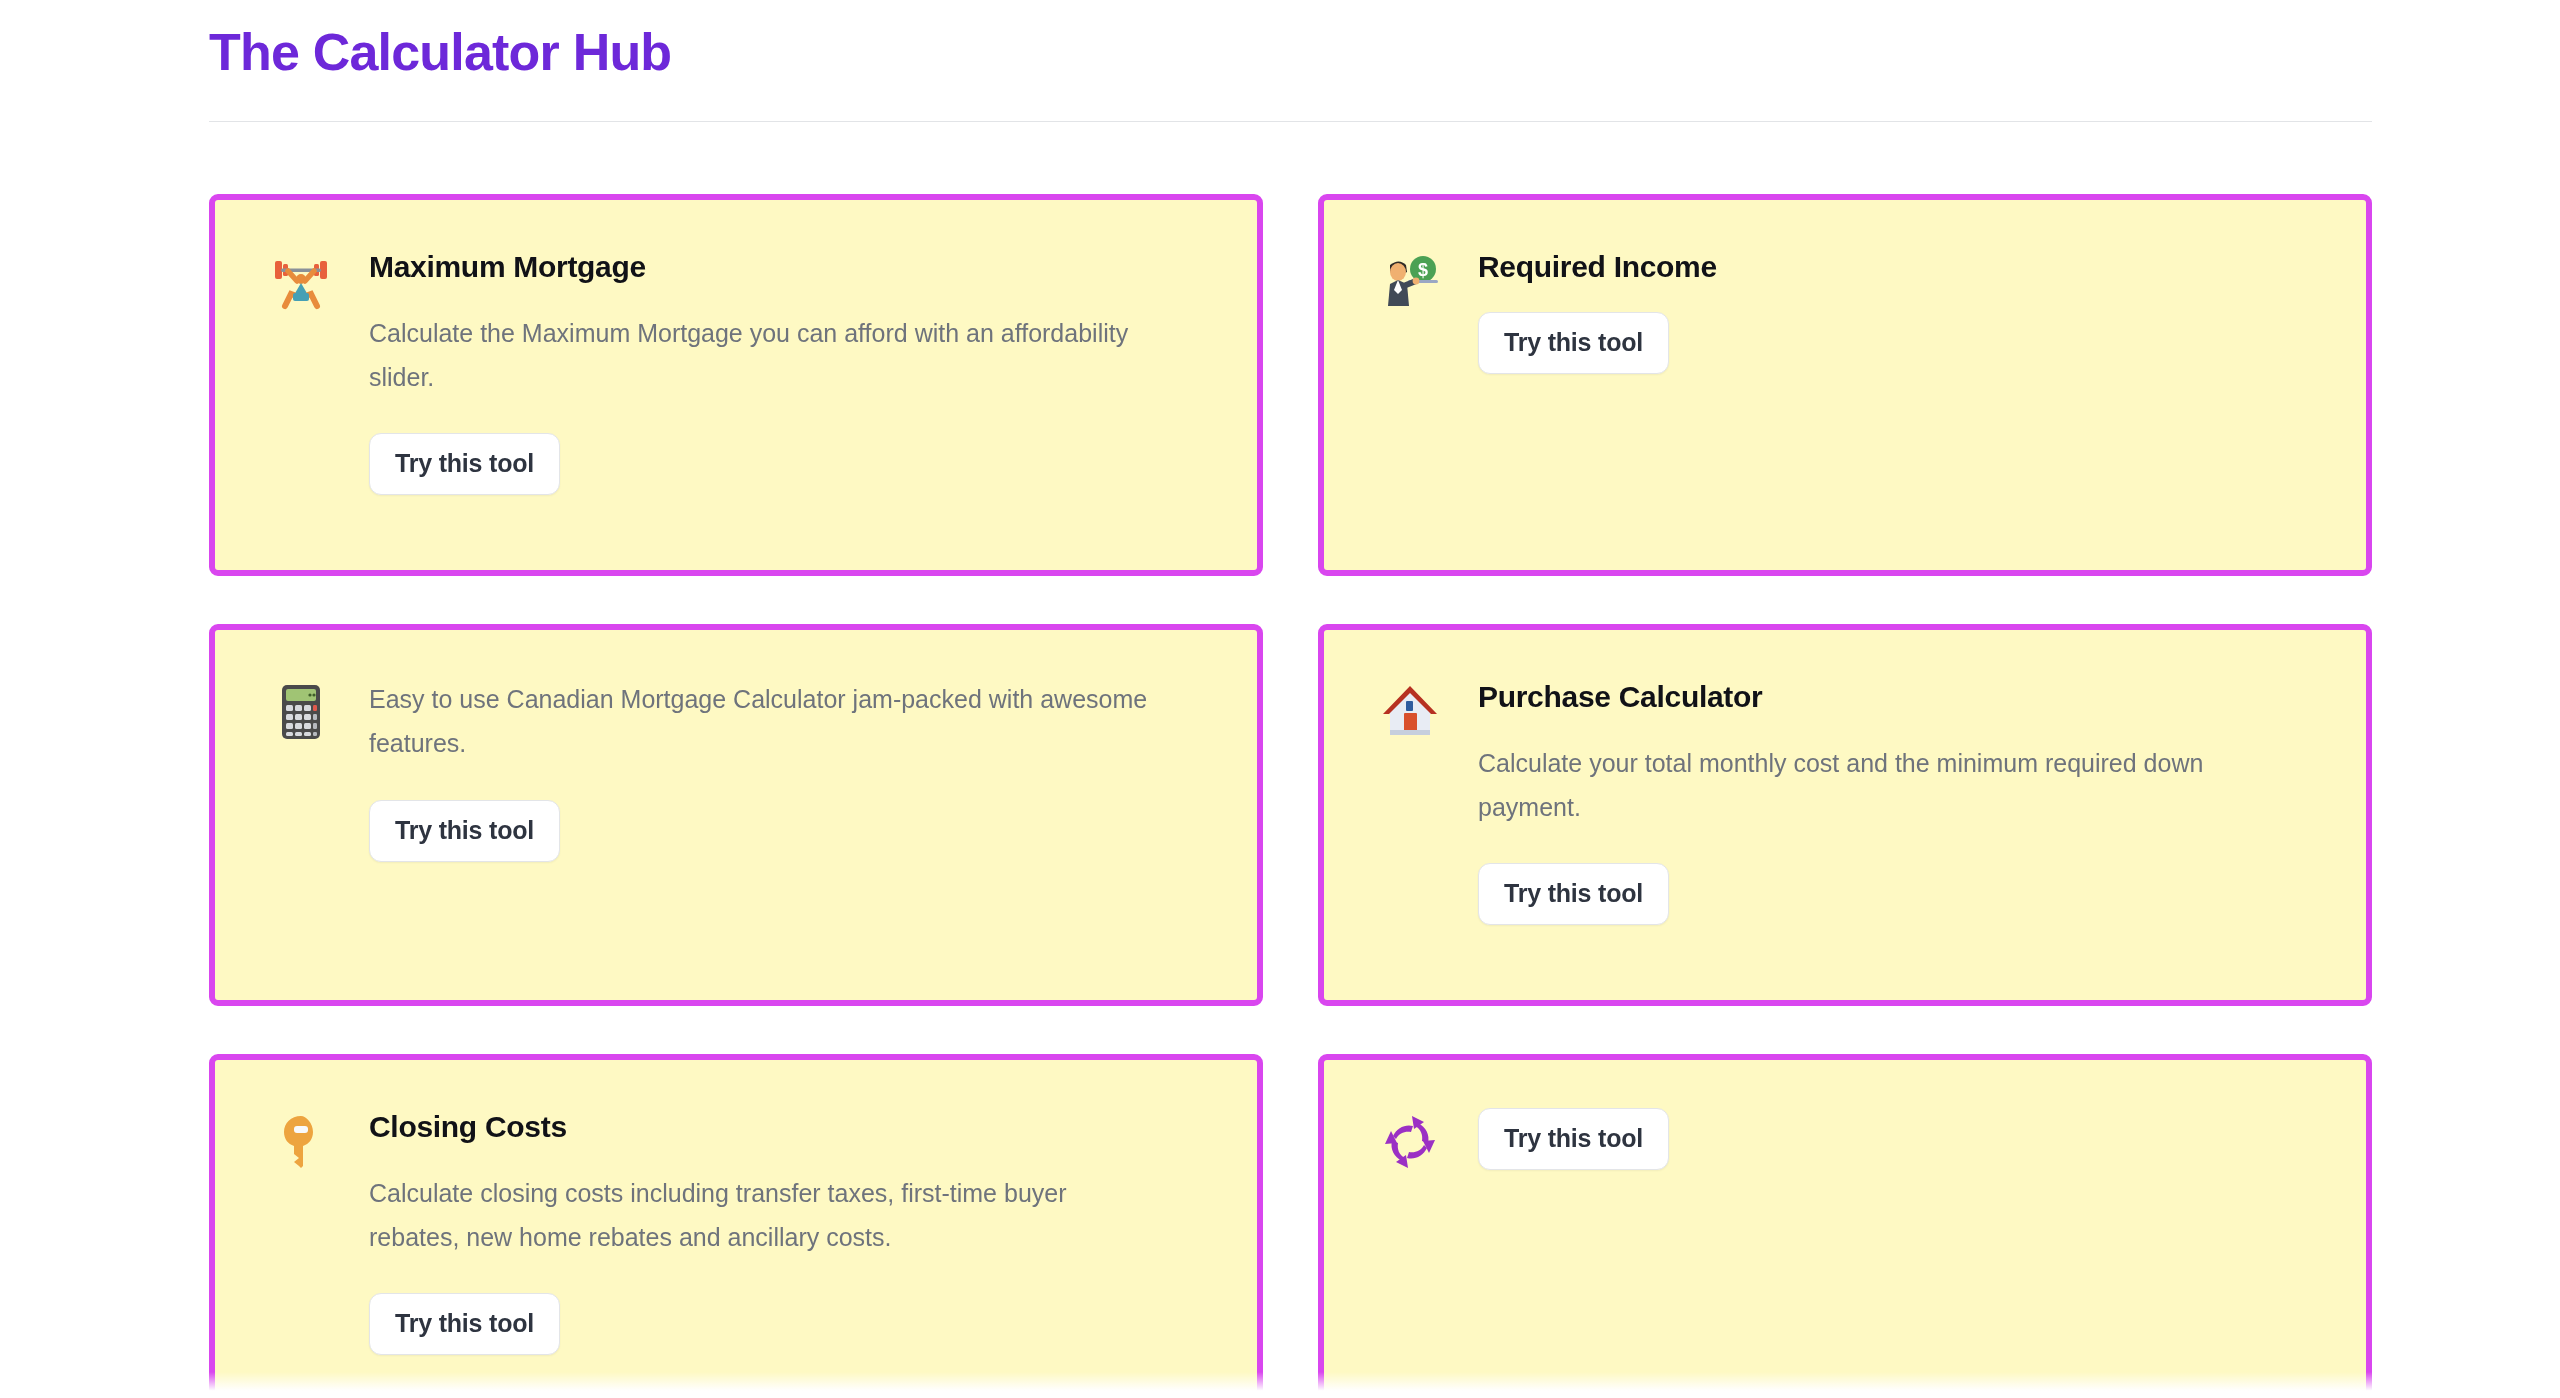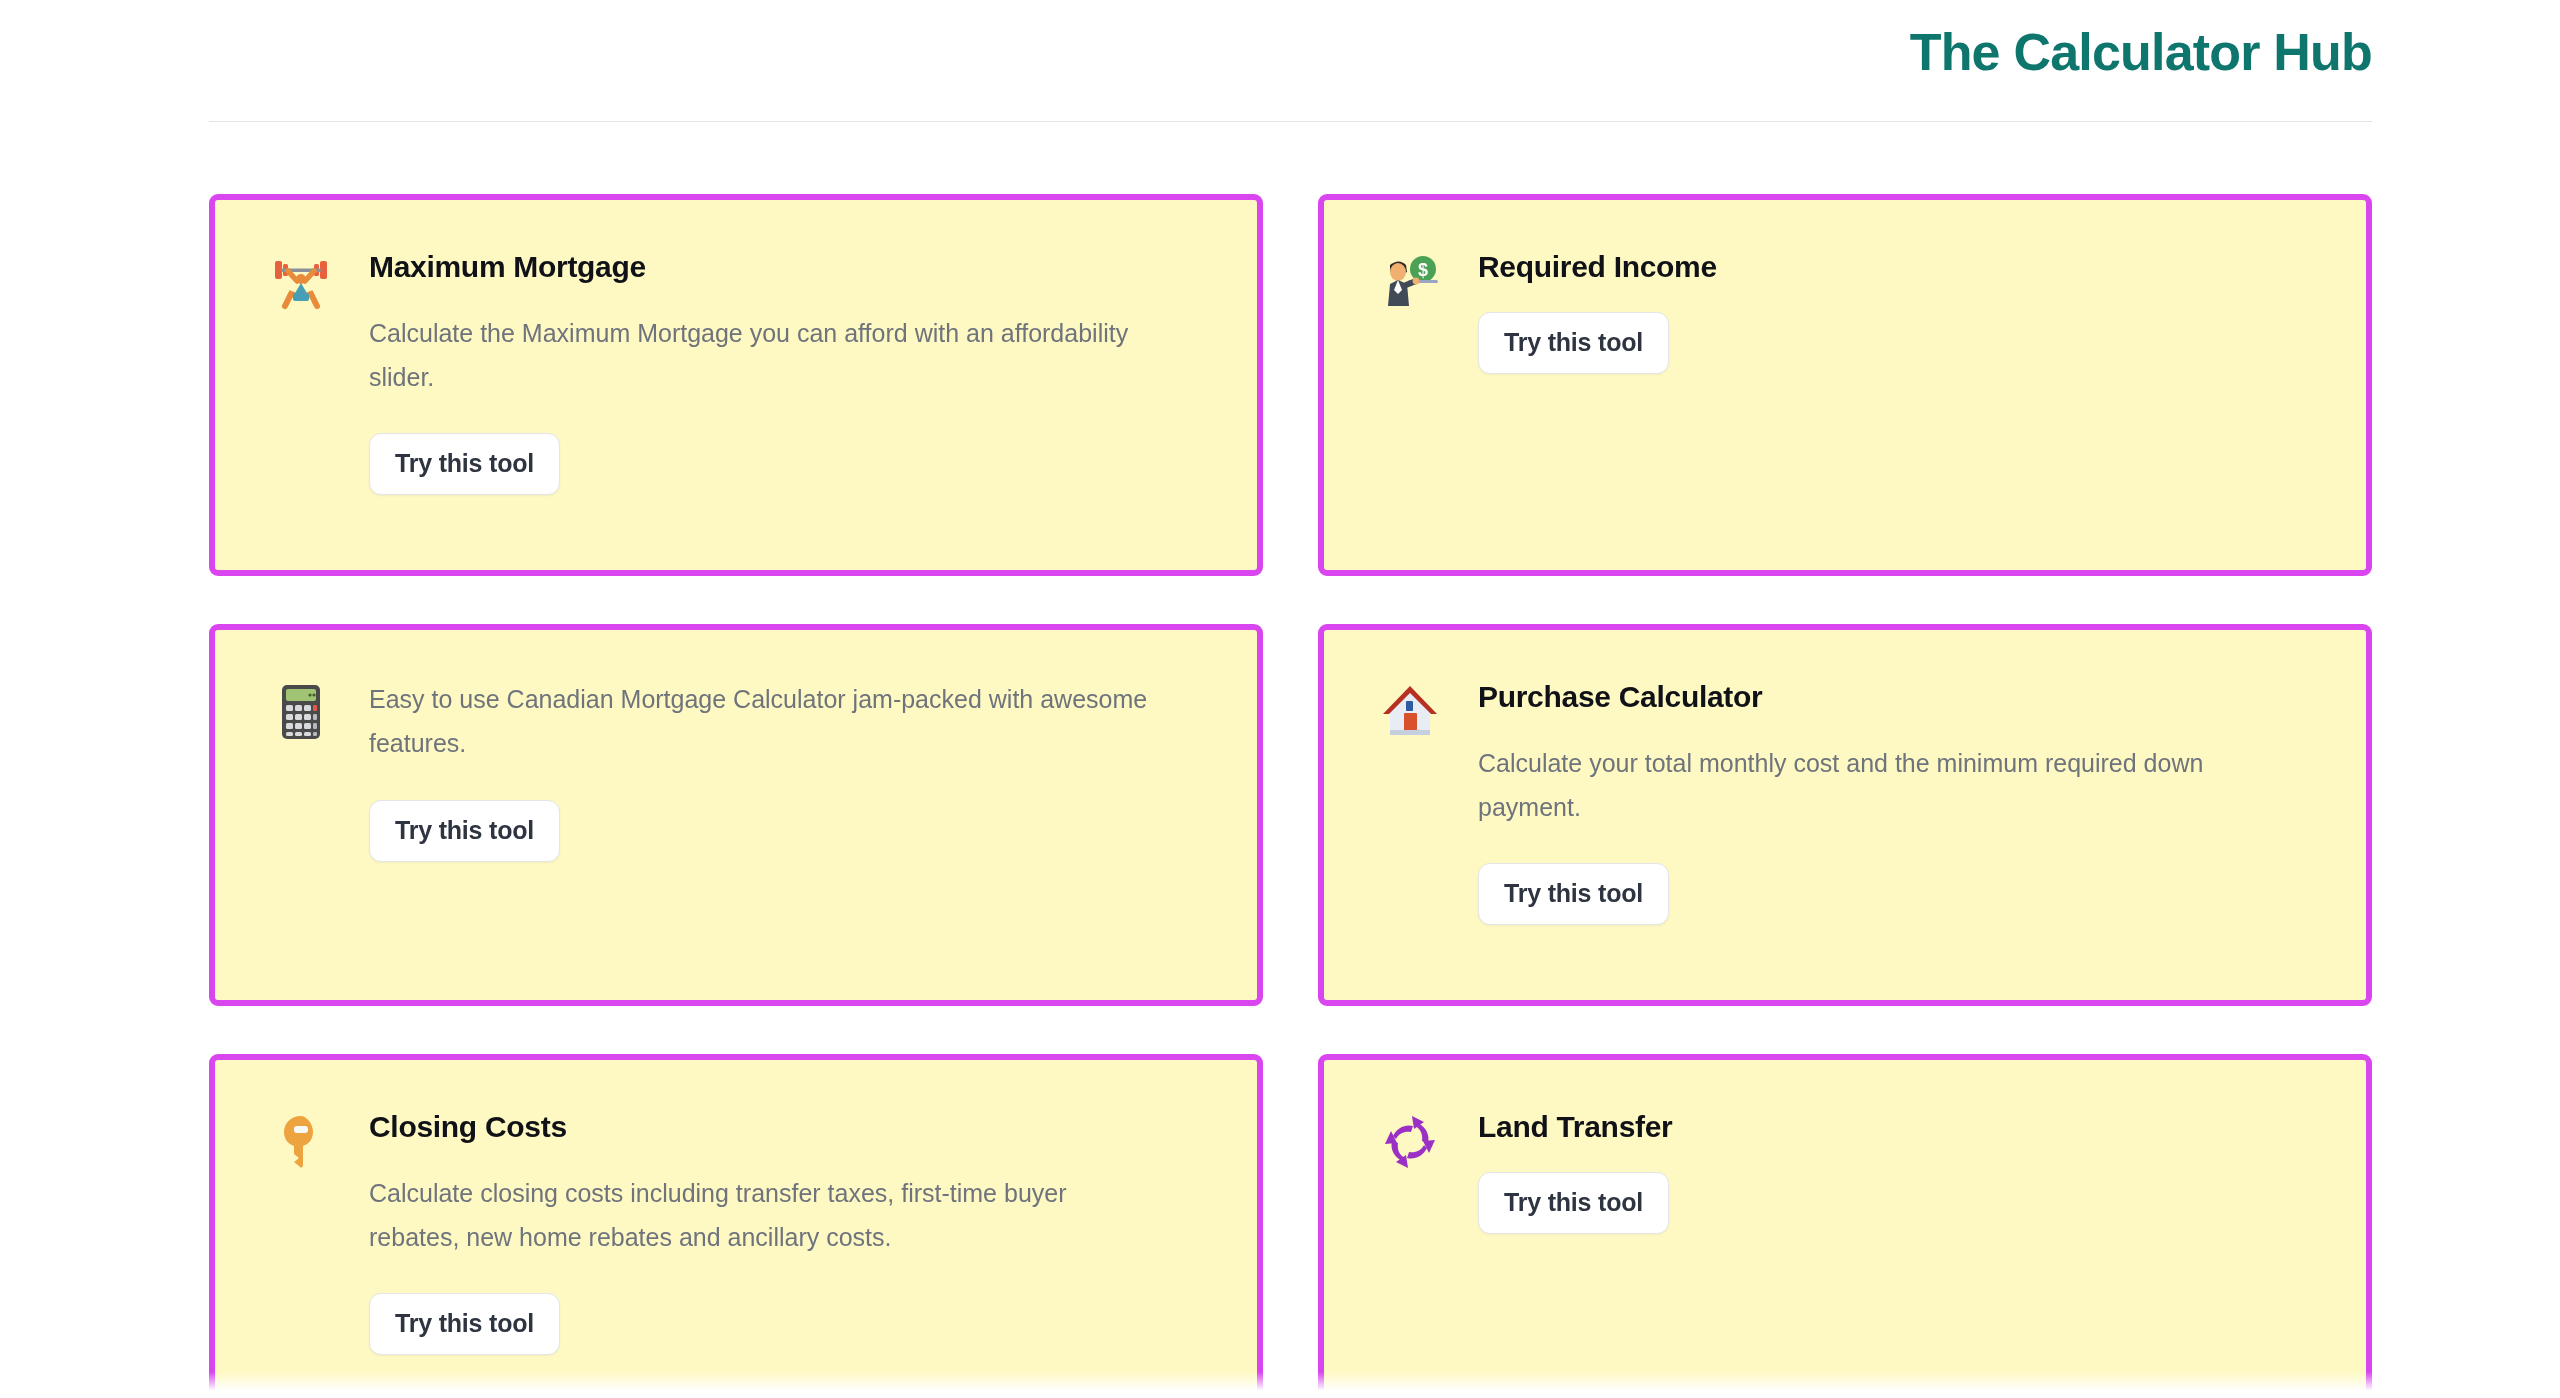--- a/index.html
+++ b/index.html
@@ -29,24 +29,23 @@
   .header {
     padding: 22px 0 0 0;
     margin: 0 0 0 209px;
     width: 2163px;
   }
 
   .page-title {
     font-size: 52px;
     font-weight: 700;
     letter-spacing: -0.8px;
-    color: #0f766e;
+    color: #6d28d9;
     line-height: 1.18;
     padding-left: 0;
-    text-align: right;
   }
 
   .header-divider {
     margin-top: 38px;
     width: 2163px;
     height: 1px;
     background: #e2e4e7;
     border: 0;
   }
 
@@ -269,21 +268,20 @@
             <path d="M57 30 L51 43 L45 31 Z"></path>
             <path d="M49 38 C45 46 37 50 29 48 L31 42 C37 43 43 41 46 35 Z"></path>
             <path d="M30 58 L18 52 L28 45 Z"></path>
             <path d="M24 51 C16 47 12 39 14 31 L20 33 C19 39 21 45 27 48 Z"></path>
             <path d="M7 34 L13 21 L19 33 Z"></path>
             <path d="M15 26 C19 18 27 14 35 16 L33 22 C27 21 21 23 18 29 Z"></path>
           </g>
         </svg>
       </div>
       <div class="card-body">
-        <div class="card-title">Land Transfer</div>
         <button class="try-button">Try this tool</button>
       </div>
     </div>
 
   </div>
 
   <div class="bottom-fade"></div>
 </div>
 
 </body></html>

